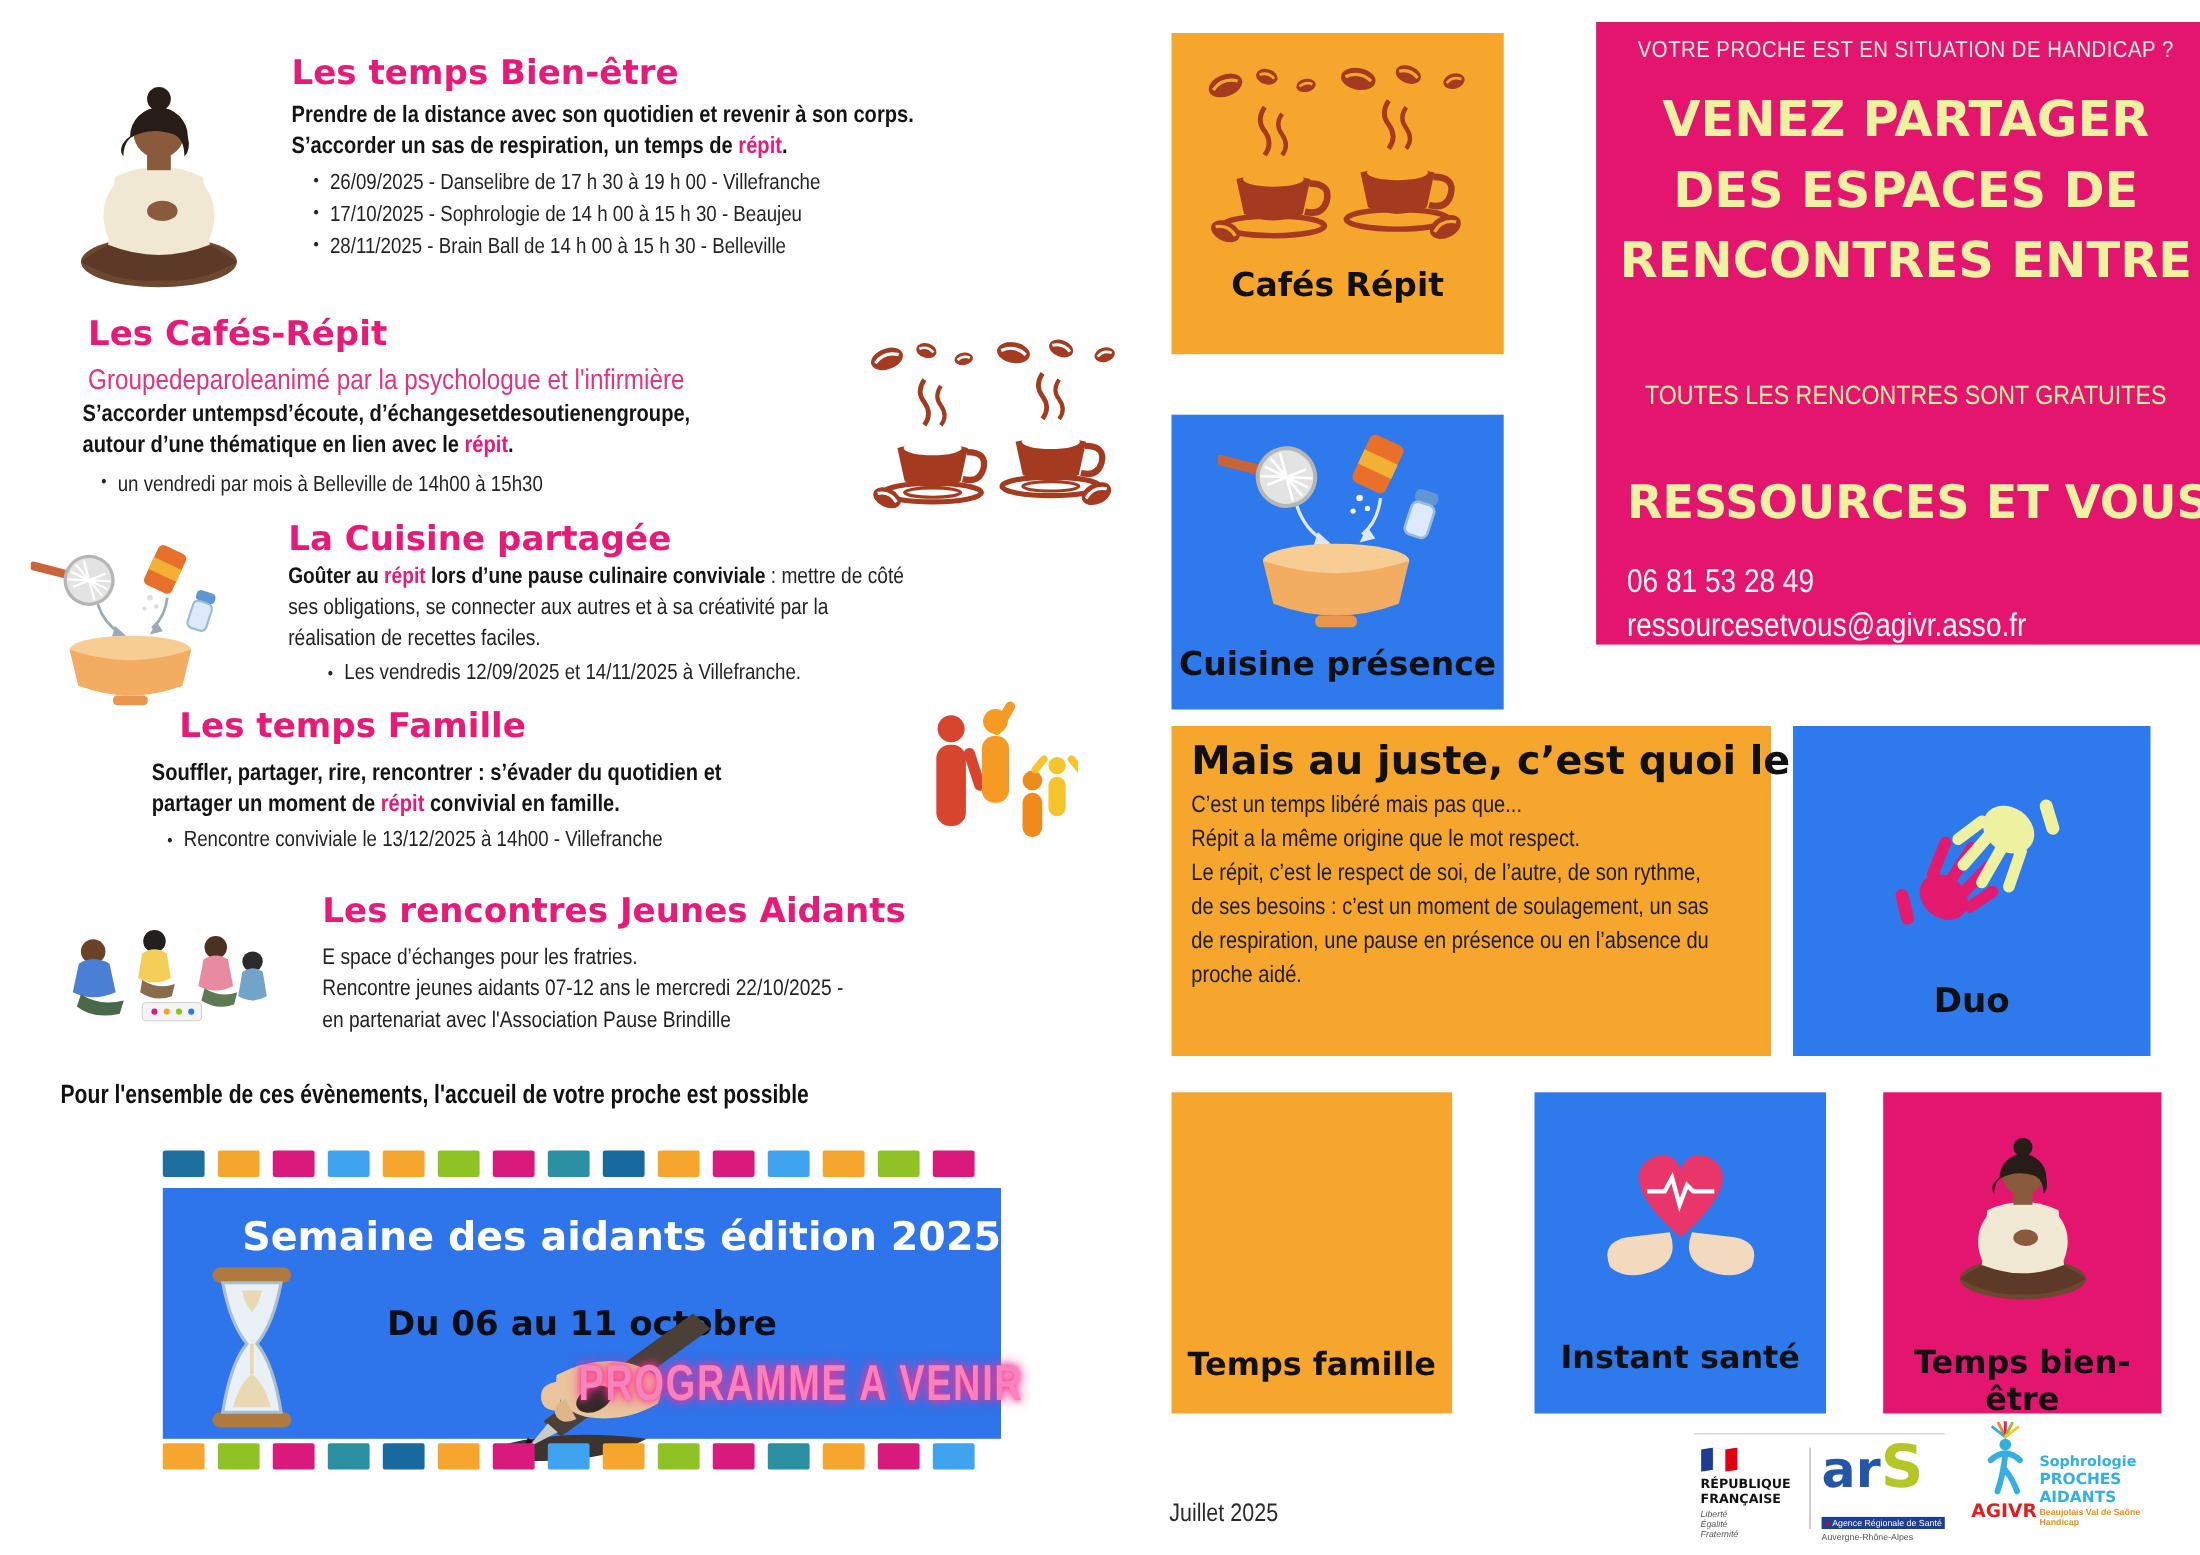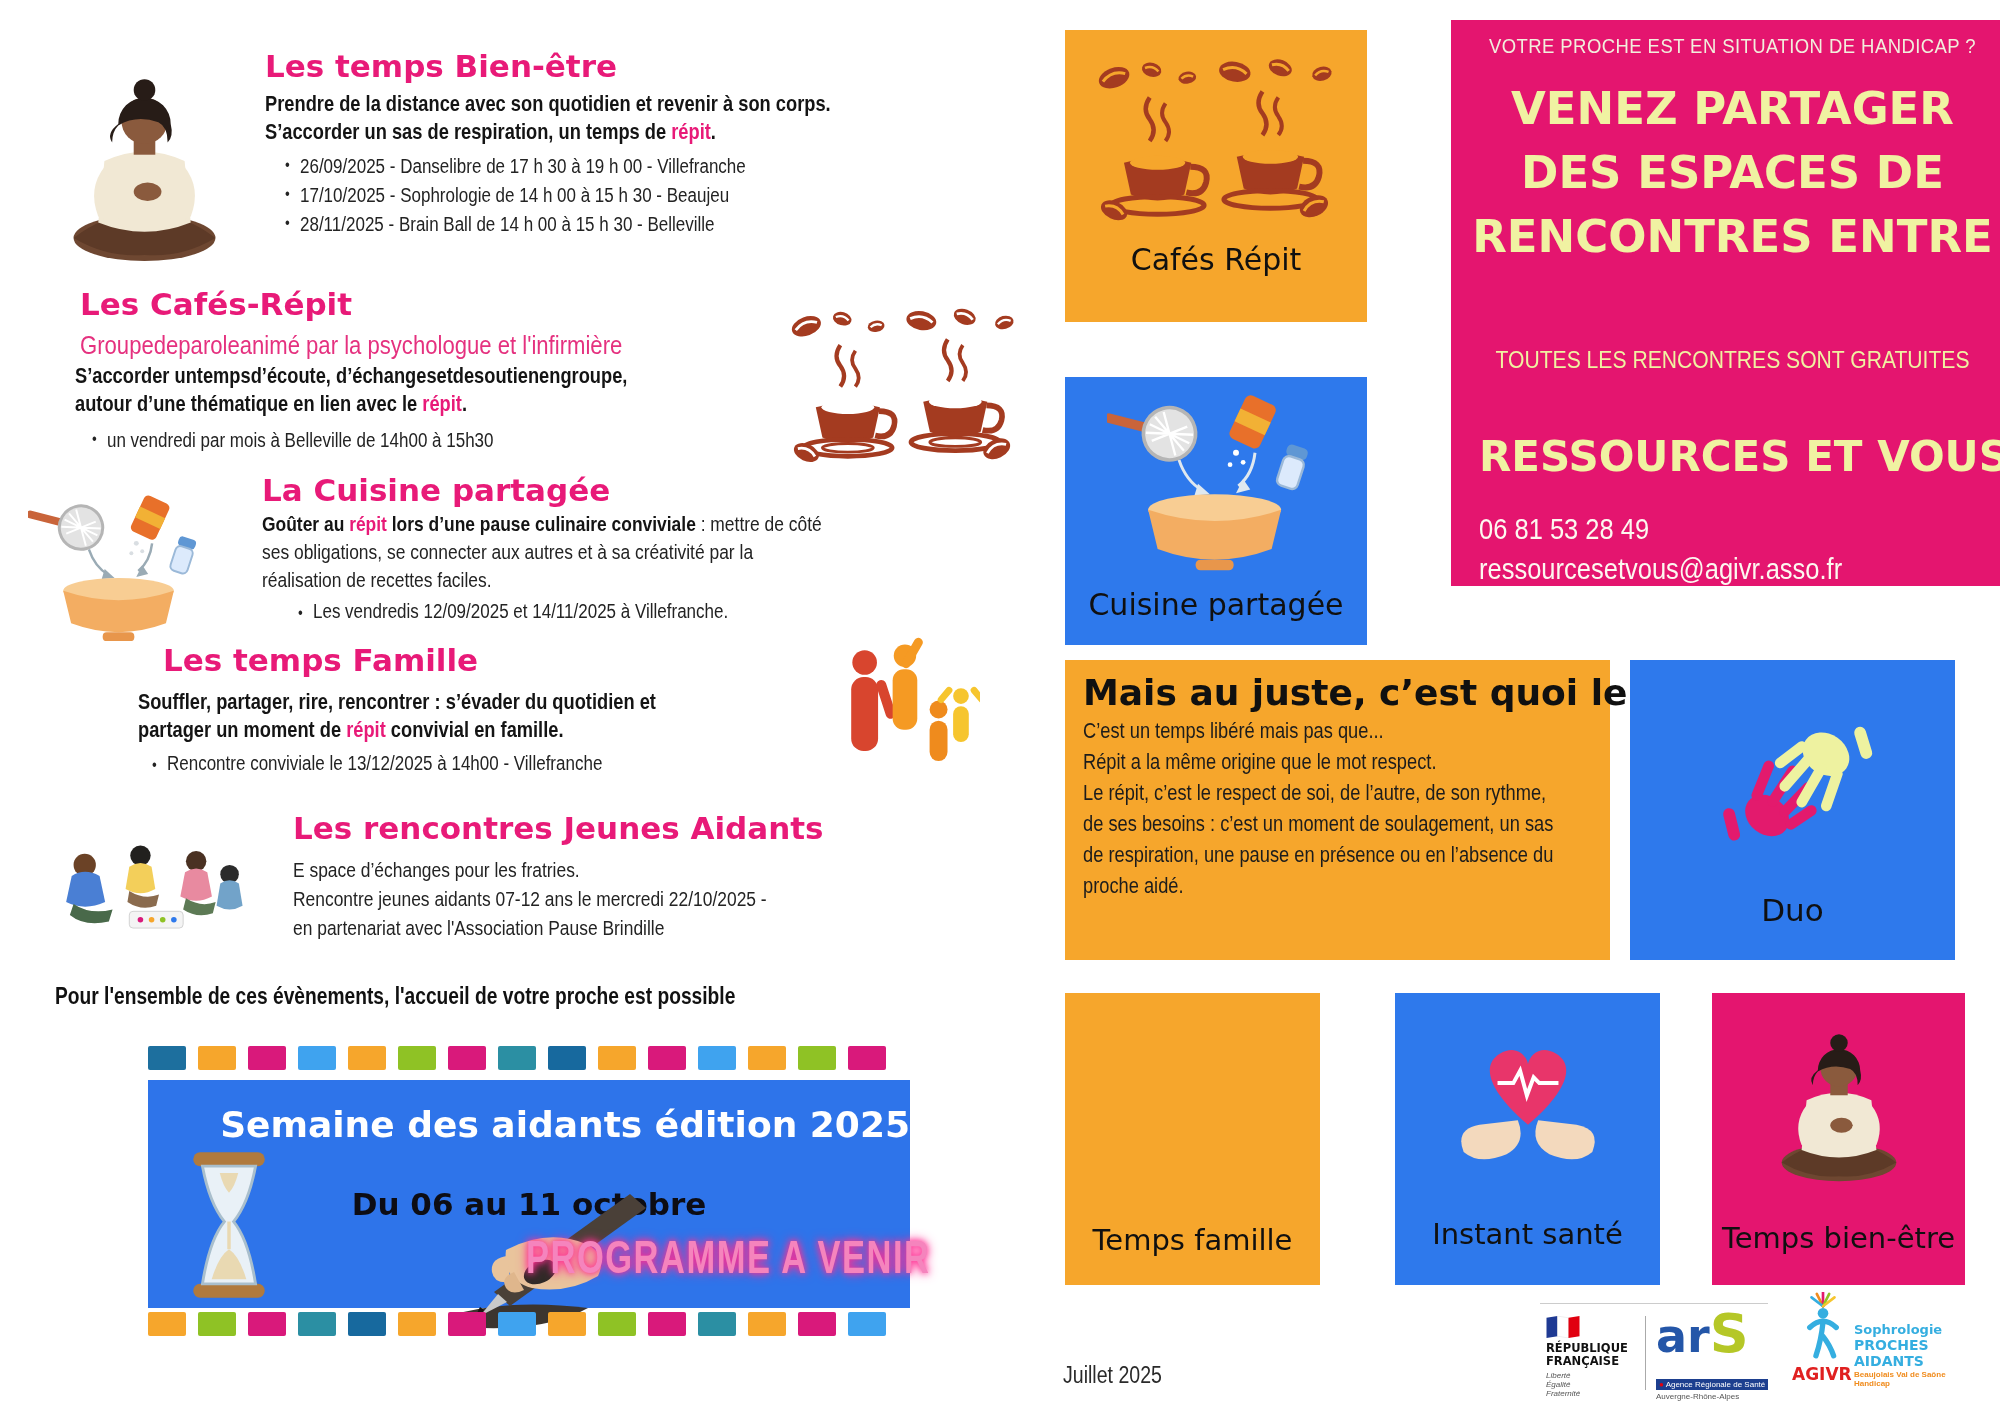--- a/index.html
+++ b/index.html
@@ -20,21 +20,21 @@
   .abs{position:absolute;}
   .h-pink{color:var(--pink-heading);font-family:"DejaVu Sans",sans-serif;font-weight:800;}
   .boldline{font-weight:700;color:#141414;white-space:nowrap;}
   .cond{transform:scaleX(.85);transform-origin:0 0;}
   .cond-c{transform:scaleX(.88);transform-origin:50% 0;}
   .accent{color:var(--pink-heading);font-weight:inherit;}
   .brow{display:flex;align-items:flex-start;white-space:nowrap;color:#232323;}
   .brow::before{content:"•";margin-right:12px;font-size:.8em;line-height:1.6;}
   .card{position:absolute;}
   .card-label{position:absolute;left:0;right:0;text-align:center;
-    font-family:"DejaVu Sans",sans-serif;font-weight:400;color:#101010;}
+    font-family:"DejaVu Sans",sans-serif;font-weight:700;color:#101010;}
   .sq-row{position:absolute;display:flex;gap:12px;}
   .sq{width:38px;height:24px;border-radius:2px;}
   .promo-line{text-align:center;color:var(--pale-yellow);
     font-family:"DejaVu Sans",sans-serif;font-weight:800;}
   .thin{font-weight:400;}
   .logo-small{font-size:8px;line-height:9px;}
 </style>
 </head>
 <body>
 
@@ -374,21 +374,21 @@
           <circle cx="101" cy="62" r="2" fill="#ffffff"></circle>
         <g transform="translate(154,62) rotate(18)">
           <rect x="-9" y="-16" width="18" height="10" rx="4" fill="#5f97d4"></rect>
           <rect x="-9" y="-6" width="18" height="26" rx="5" fill="#dceafc" stroke="#9bb9d8" stroke-width="2"></rect>
         </g>
         <ellipse cx="88" cy="100" rx="56" ry="13" fill="#f8cd93"></ellipse>
         <path d="M32,100 Q88,119 144,100 L136,133 Q88,151 40,133 Z" fill="#f3ad62"></path>
         <rect x="72" y="142" width="32" height="9" rx="4" fill="#e8964b"></rect>
       </svg>
     </div>
-    <div class="card-label" style="top:210px;font-size:30px;">Cuisine partagée</div>
+    <div class="card-label" style="top:210px;font-size:30px;">Cuisine présence</div>
   </div>
 
   <div class="card" style="left:1065px;top:660px;width:545px;height:300px;background:var(--orange);">
     <div class="abs" style="left:18px;top:12px;font-size:36px;font-weight:800;font-family:'DejaVu Sans',sans-serif;color:#101010;white-space:nowrap;">Mais au juste, c’est quoi le répit ?</div>
     <div class="abs cond" style="left:18px;top:56px;font-size:21.5px;line-height:31px;color:#1c1c1c;white-space:nowrap;">
       <div>C’est un temps libéré mais pas que...</div>
       <div>Répit a la même origine que le mot respect.</div>
       <div>Le répit, c’est le respect de soi, de l’autre, de son rythme,</div>
       <div>de ses besoins : c’est un moment de soulagement, un sas</div>
       <div>de respiration, une pause en présence ou en l’absence du</div>

